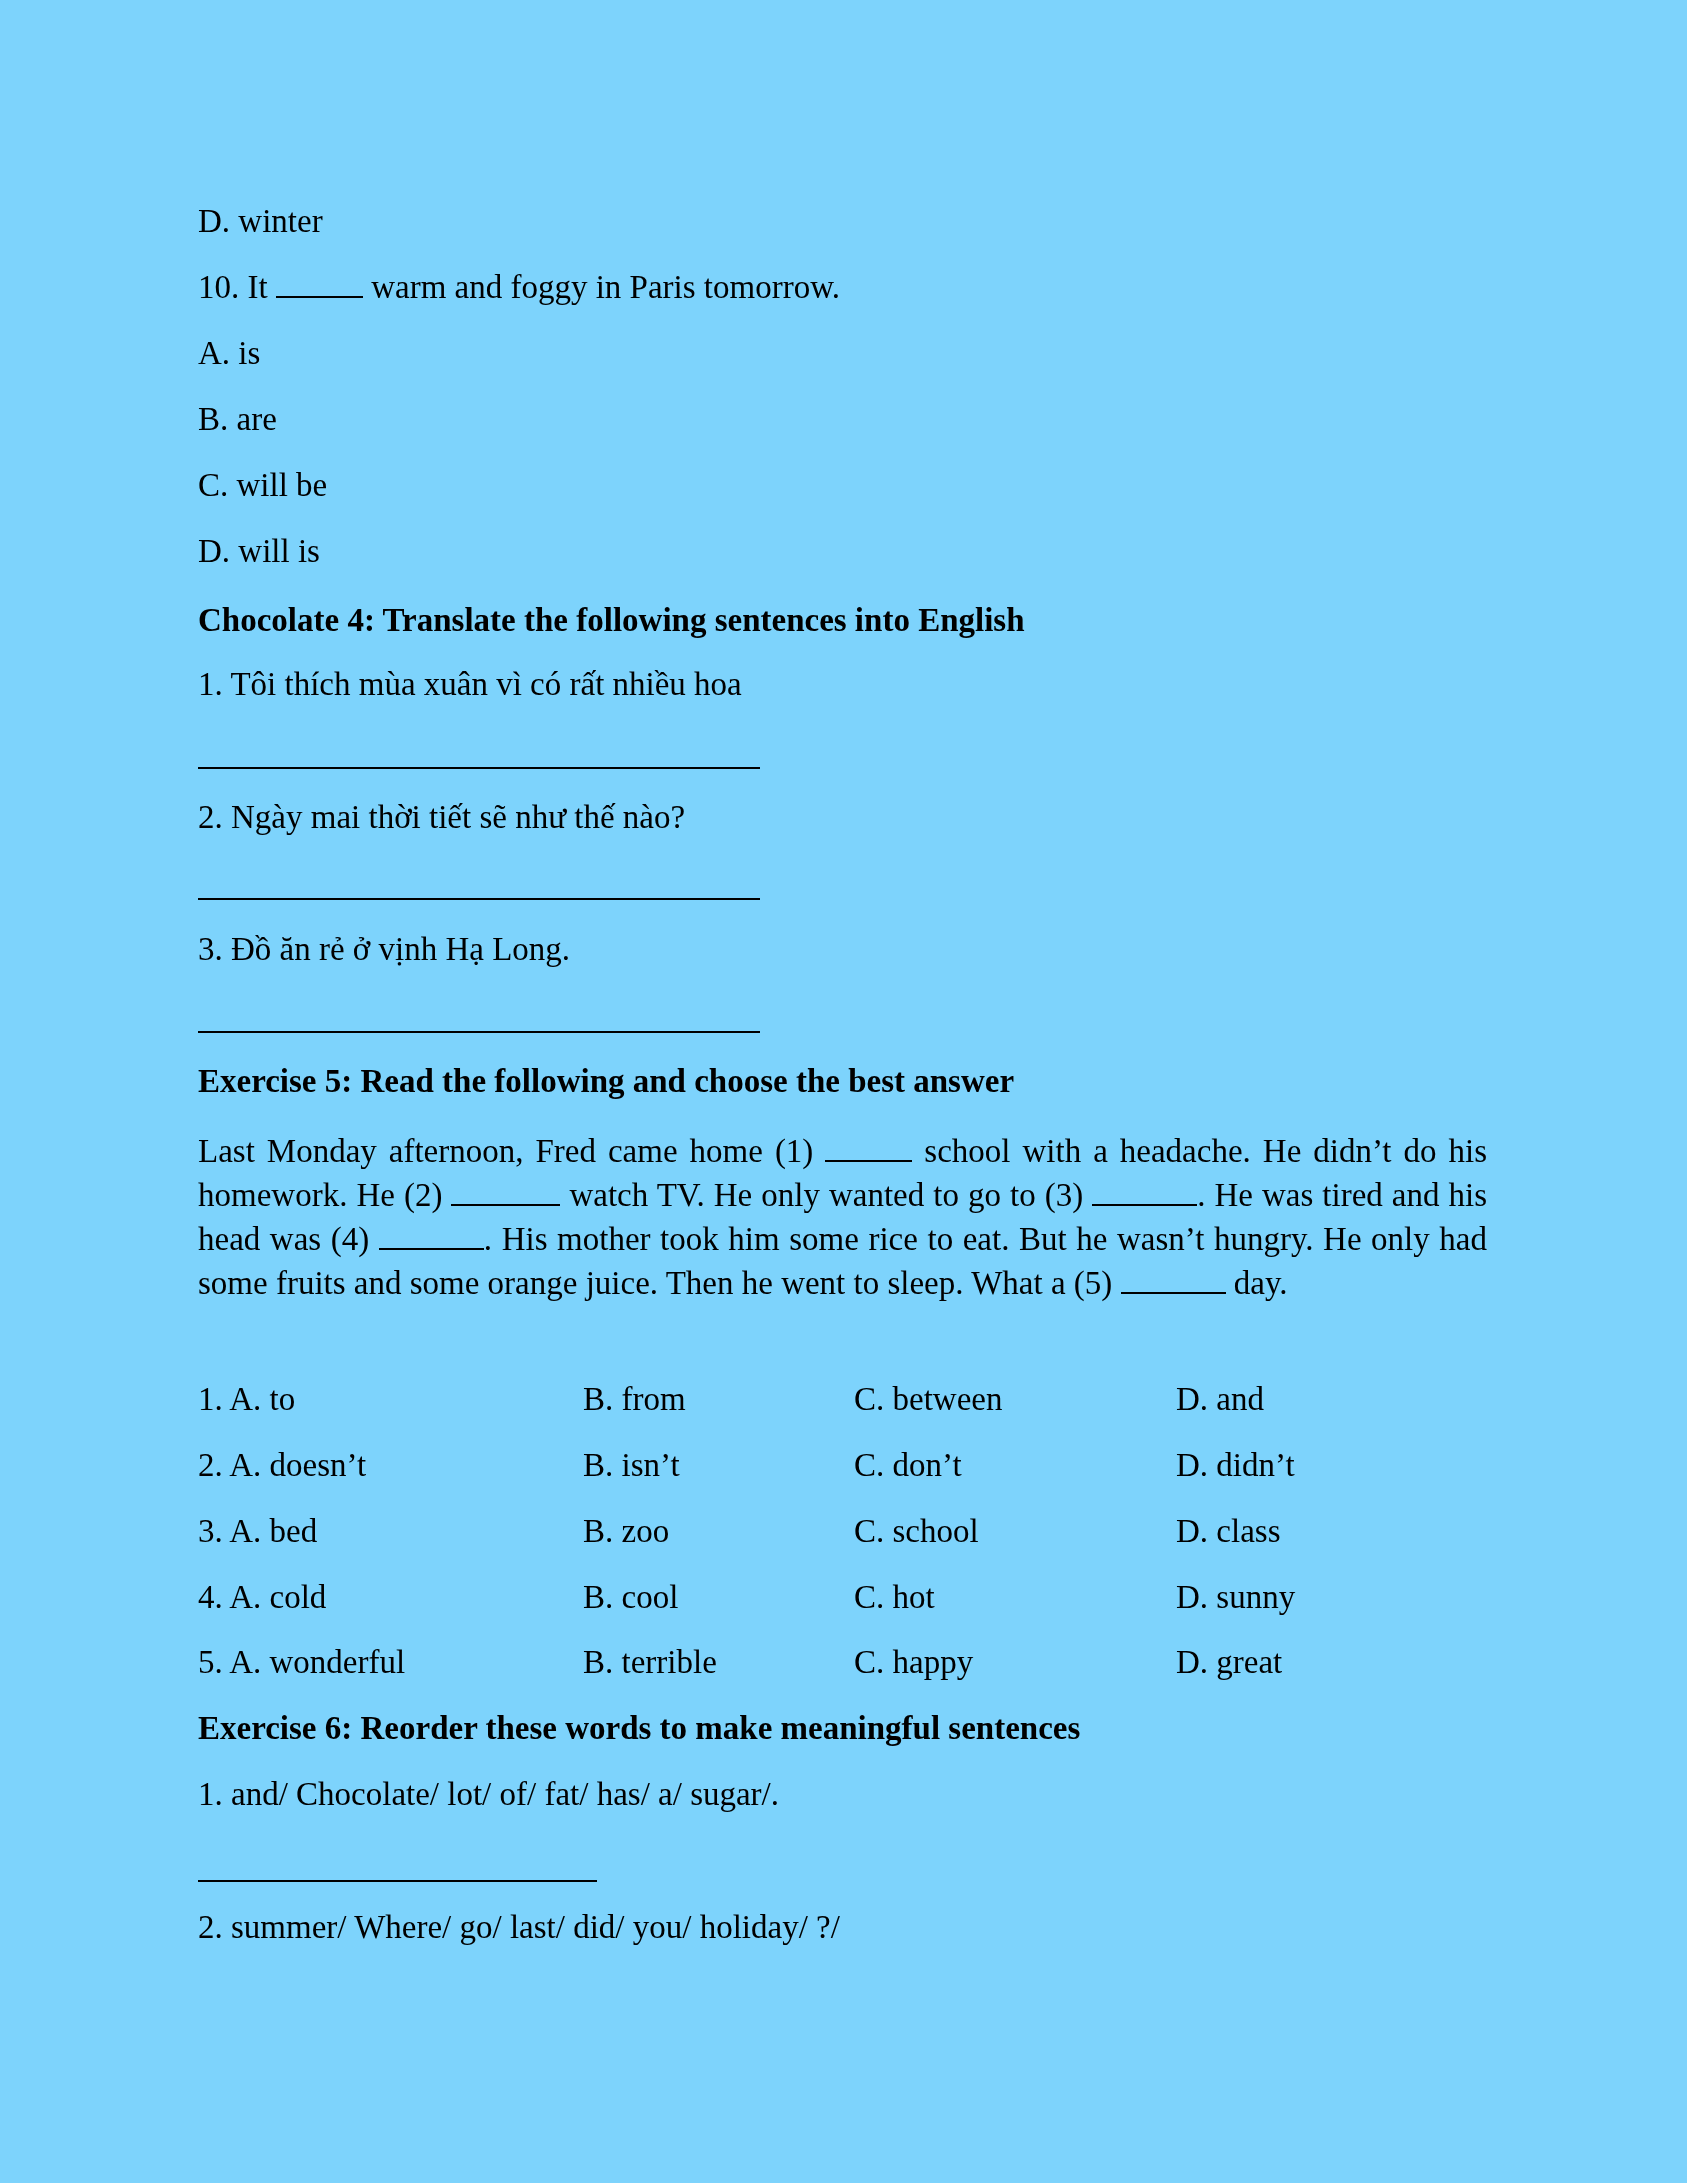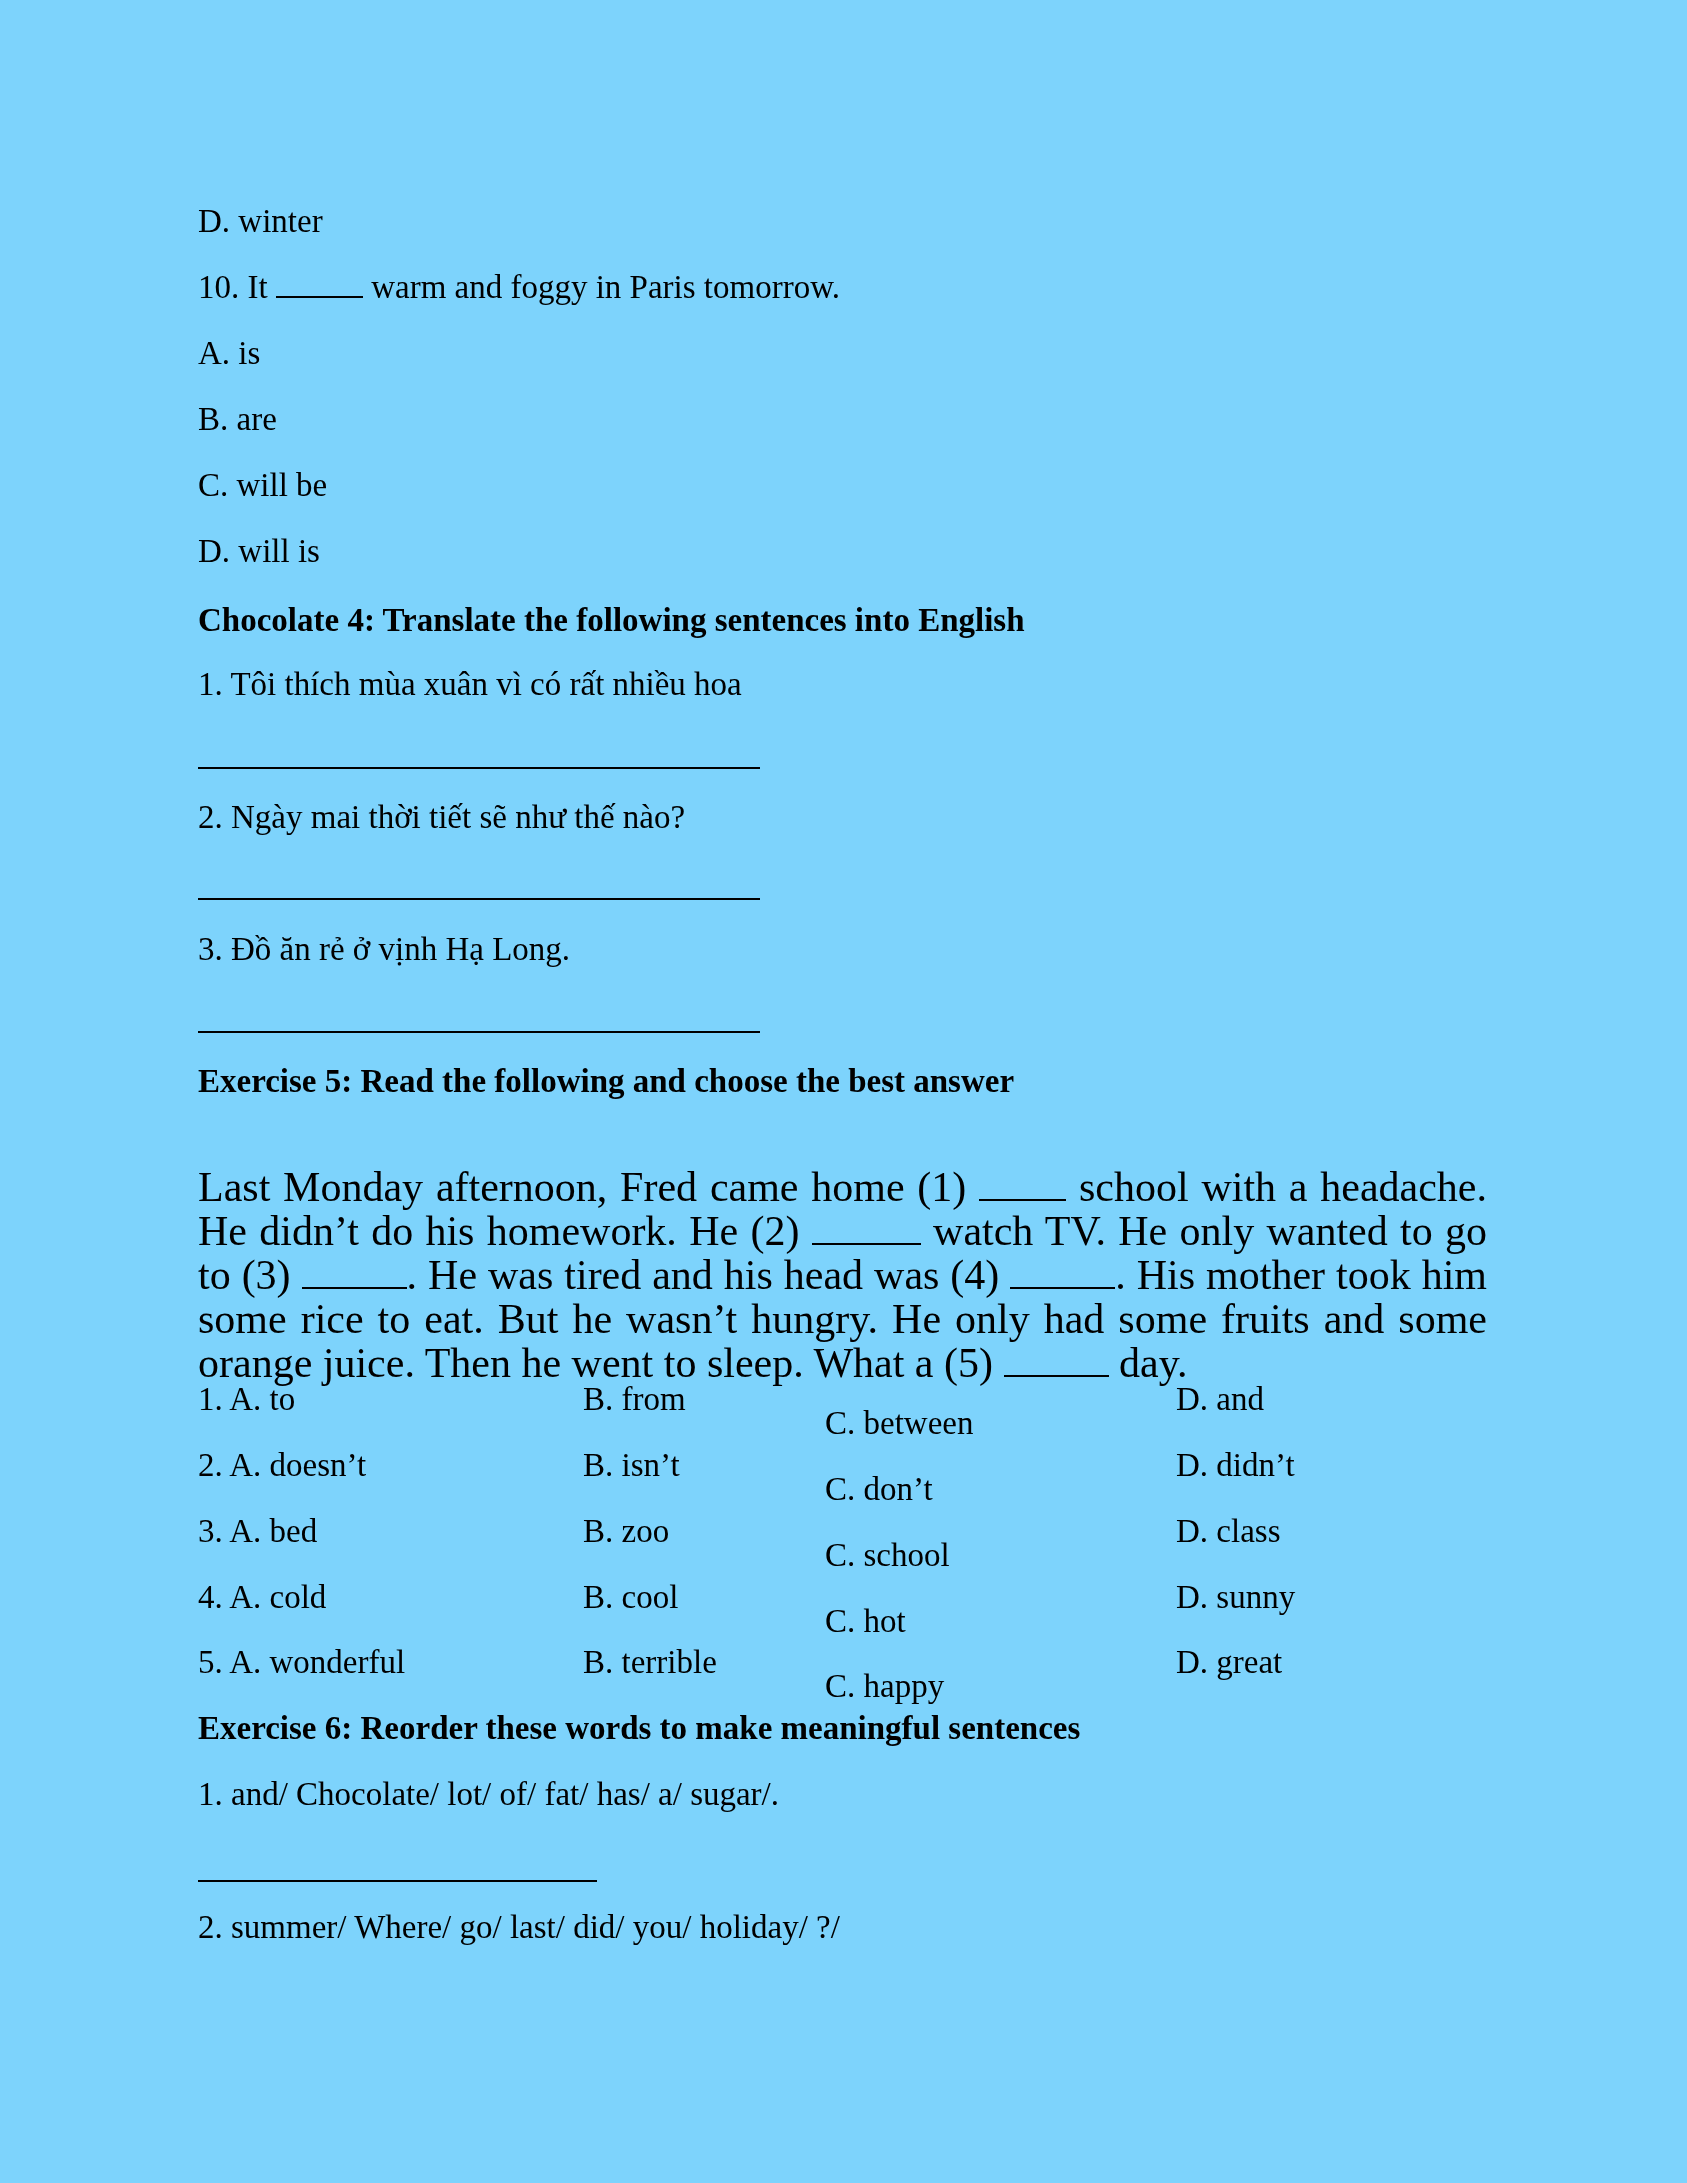--- a/index.html
+++ b/index.html
@@ -2,27 +2,27 @@
 <html style="font-size:10.6px"><head>
 <meta charset="utf-8">
 <style>
   html, body { margin: 0; padding: 0; background: #ffffff; }
   body { width: 1687px; height: 2183px; position: relative; overflow: hidden;
          font-family: "Liberation Serif", "DejaVu Serif", serif; color: #000000; }
   .page { position: absolute; left: 0; top: 0; width: 1687px; height: 2183px; background: #7dd3fc; }
   .line { position: absolute; left: 198px; font-size: 33px; line-height: 40px; white-space: nowrap; }
   .heading { font-weight: bold; }
   .rule { position: absolute; left: 198px; height: 2px; background: #000000; }
-  .para { position: absolute; left: 198px; width: 1289px; font-size: 42px; line-height: 44px;
-          text-align: justify; text-align-last: left; margin-top: 36px; }
+  .para { position: absolute; left: 198px; width: 1289px; font-size: 33px; line-height: 44px;
+          text-align: justify; text-align-last: left; }
   .blank { display: inline-block; border-bottom: 2px solid #000; height: 25px; vertical-align: baseline; }
   .b6 { width: 87px; } .b8 { width: 109px; } .b7 { width: 105px; }
   .grid-row { position: absolute; left: 198px; width: 1323px; height: 40px; font-size: 33px; line-height: 40px; }
   .grid-cell { position: absolute; top: 0; white-space: nowrap; }
-  .c0 { left: 0; } .c1 { left: 337px; margin-left: 48px; } .c2 { left: 627px; margin-top: 24px; } .c3 { left: 978px; }
+  .c0 { left: 0; } .c1 { left: 337px; margin-left: 48px; } .c2 { left: 656px; } .c3 { left: 978px; }
 </style>
 </head>
 <body>
 
 <div class="page">
 
   <div class="line" style="top:201px">D. winter</div>
 
   <div class="line" style="top:267px">
     <span>10.</span>

